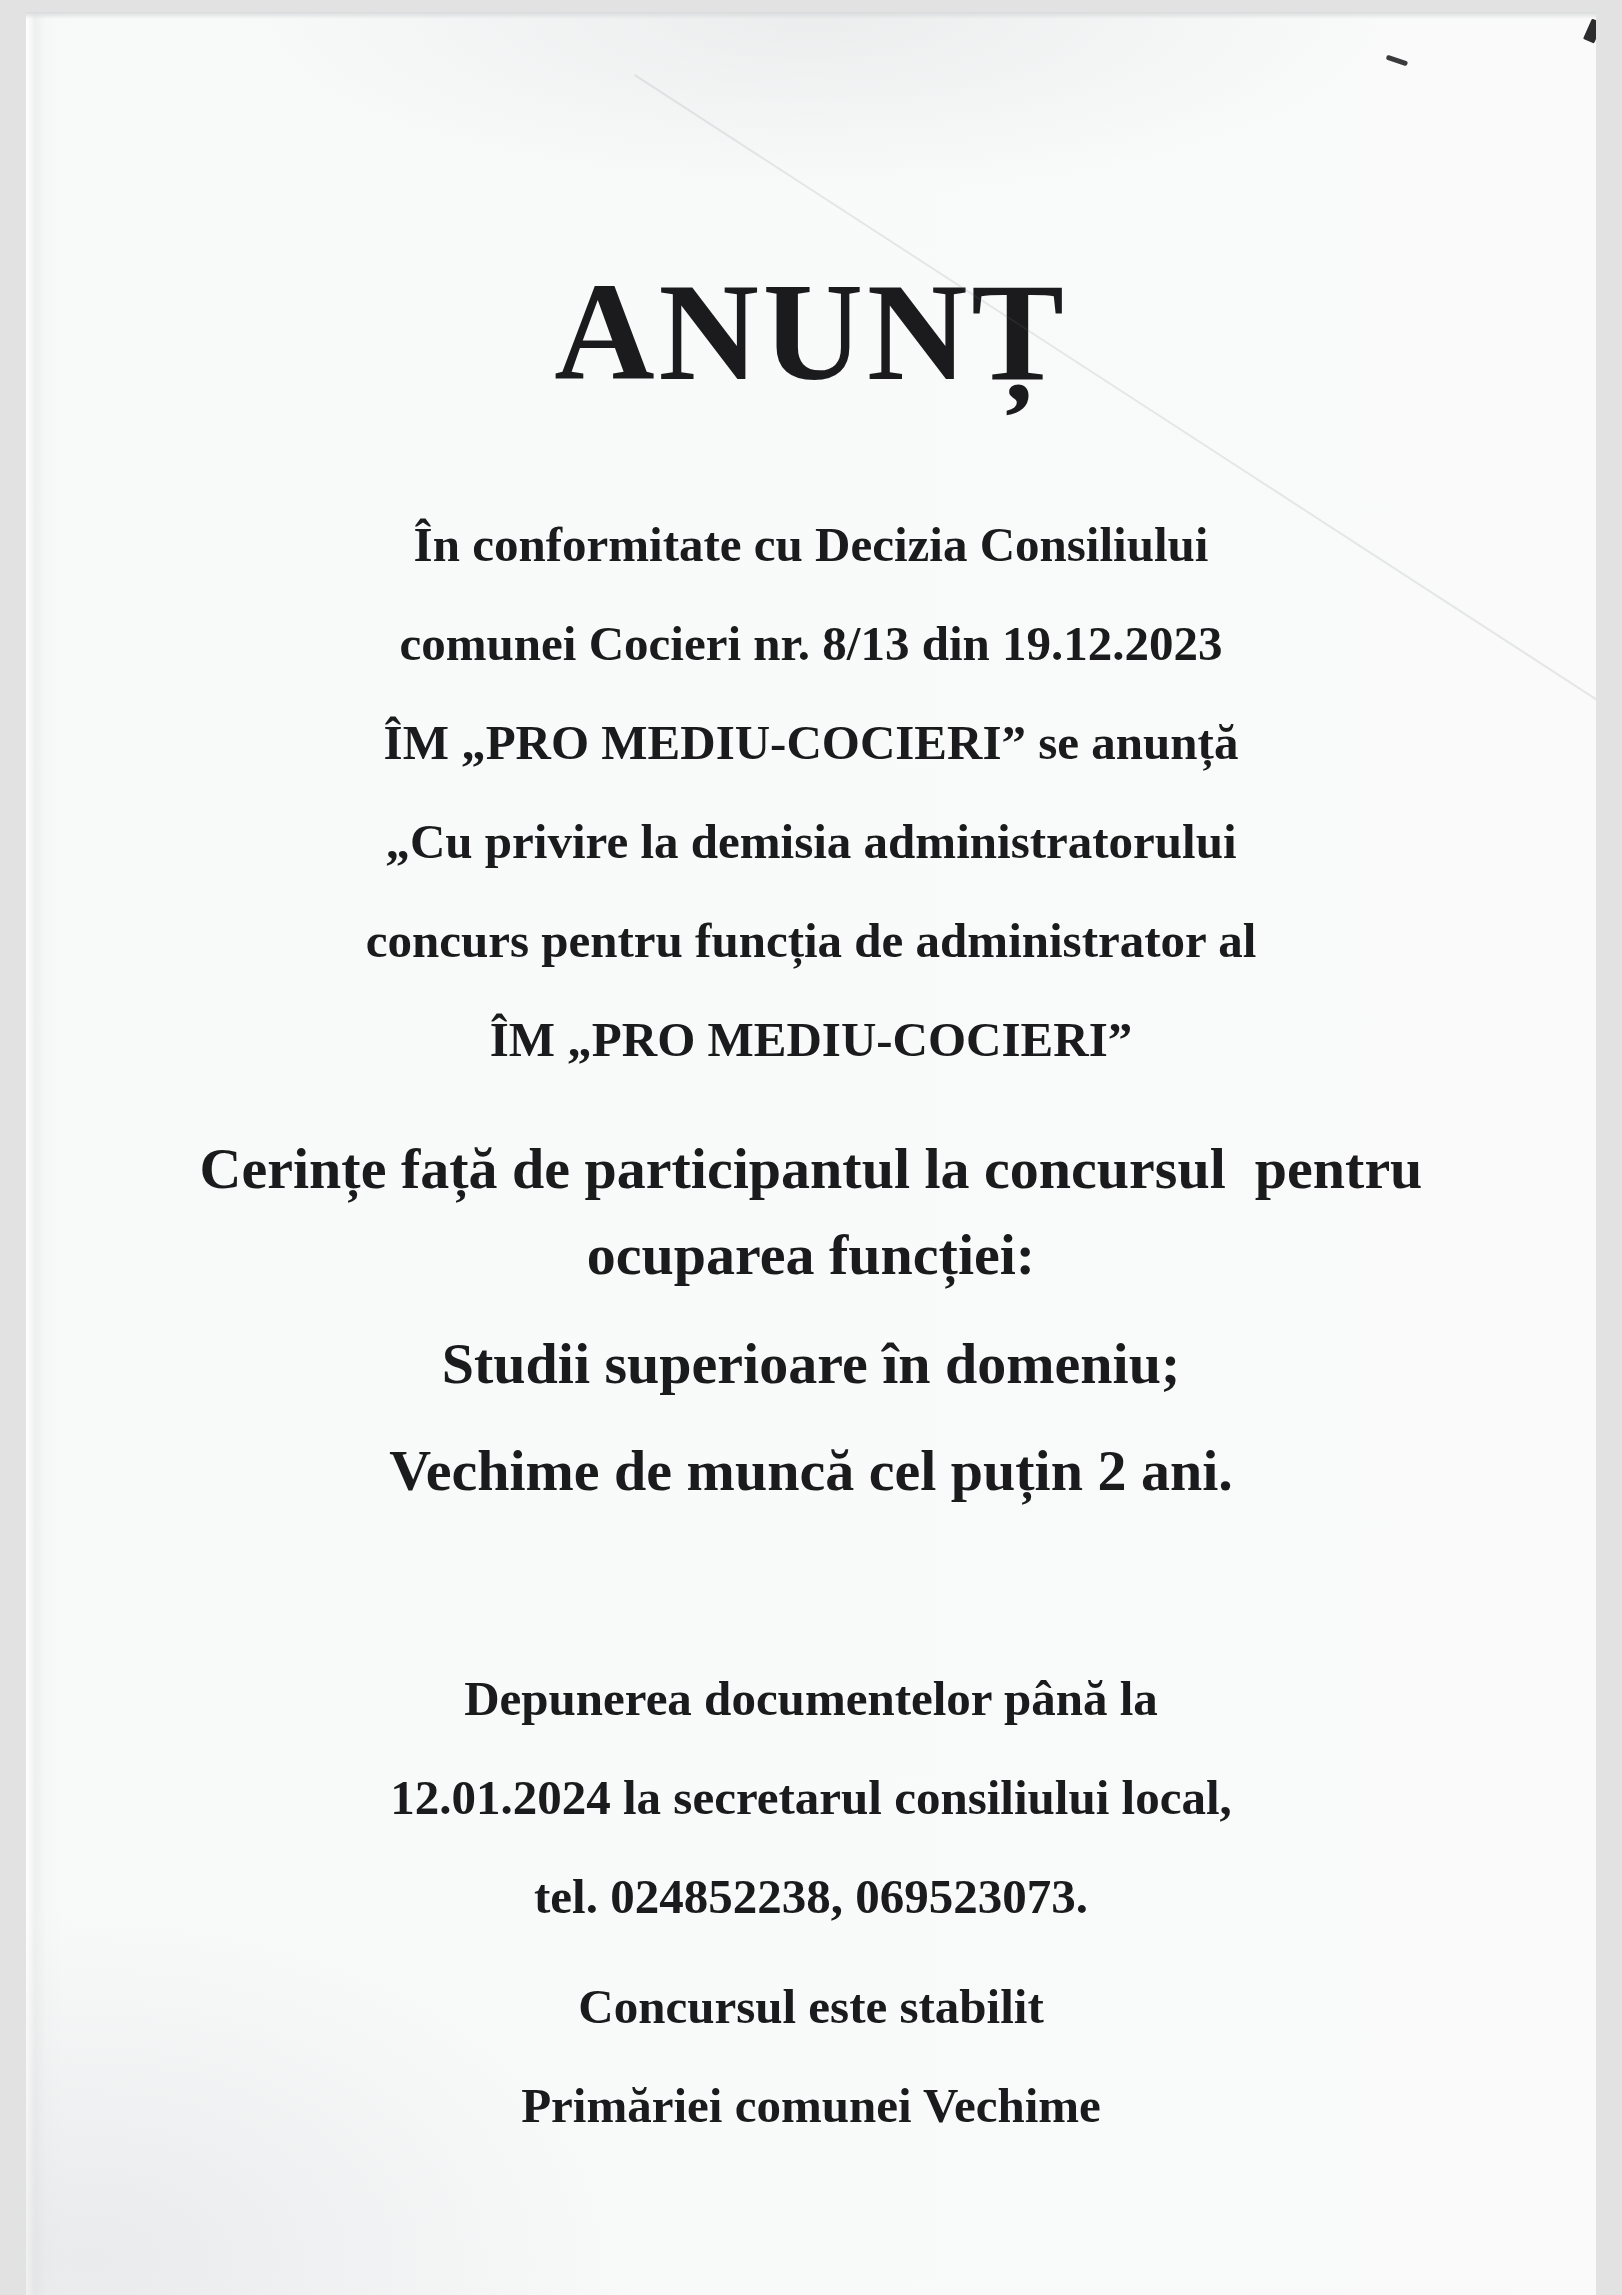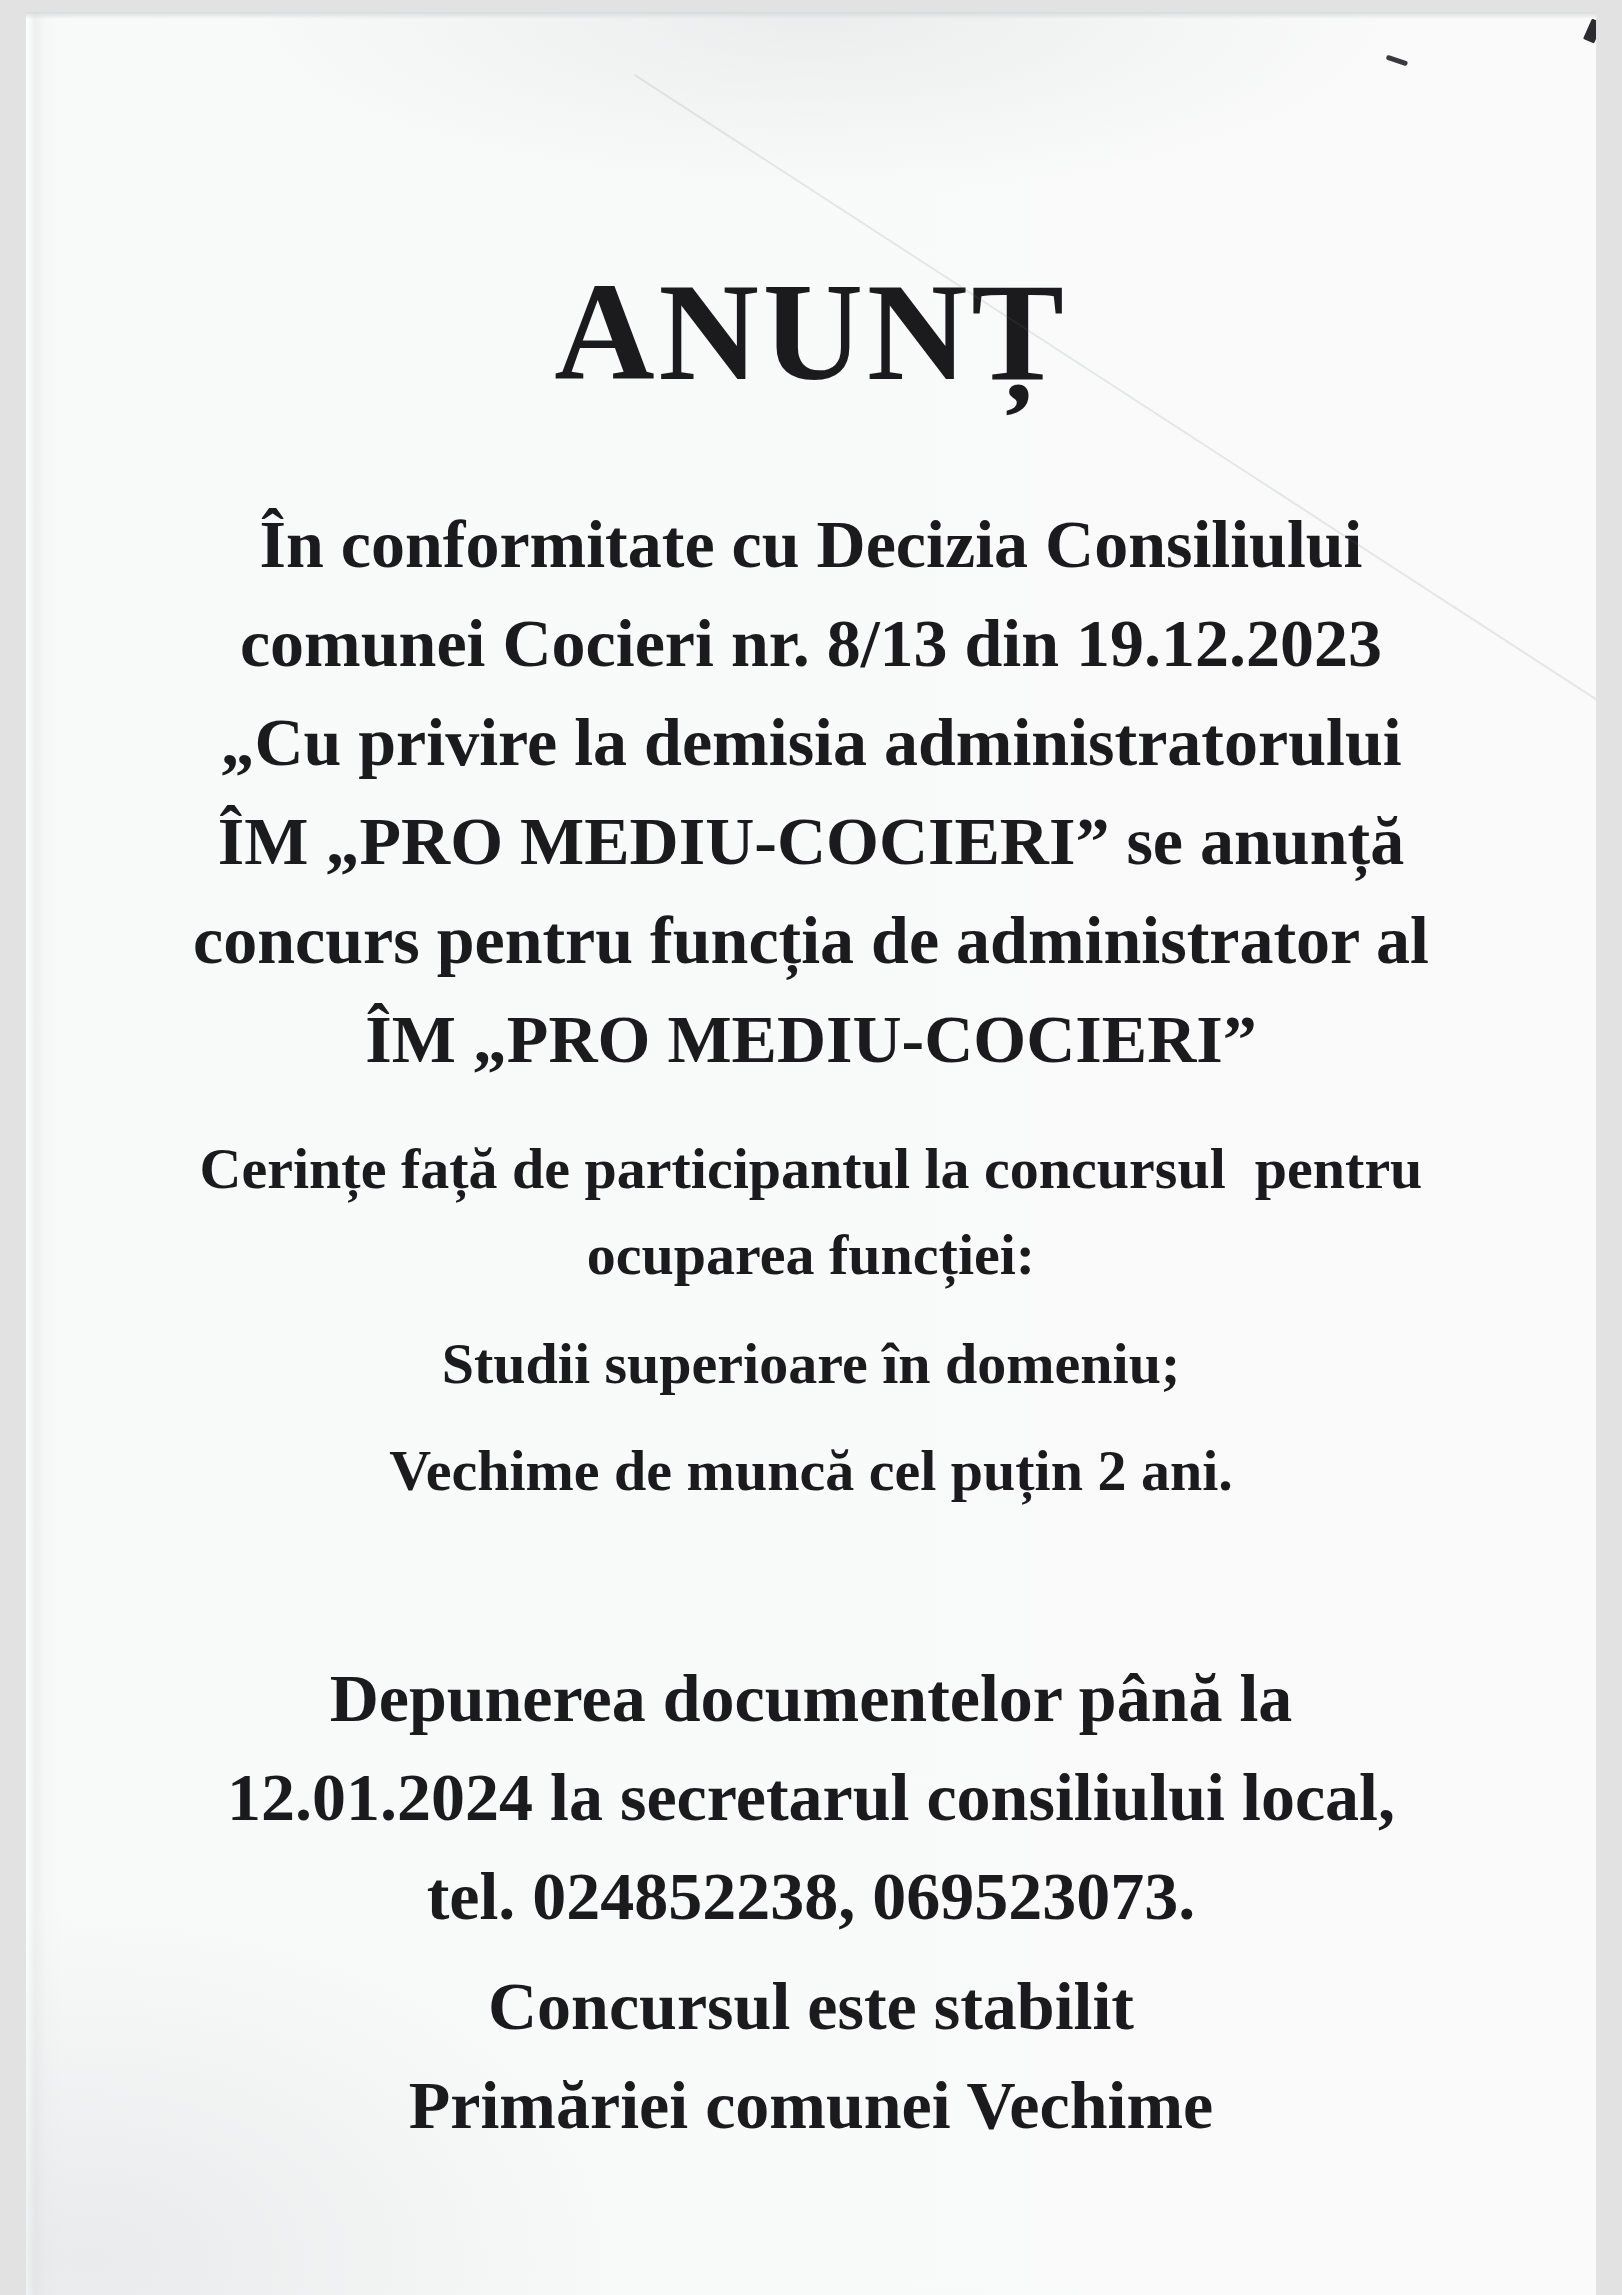--- a/index.html
+++ b/index.html
@@ -43,21 +43,21 @@
     padding-top: 158px;
     font-size: 139px;
     line-height: 1.0;
     letter-spacing: 3.9px;
   }
 
   .line {
     white-space: pre-wrap;
   }
   .lg {
-    font-size: 68px;
+    font-size: 49px;
     line-height: 99px;
   }
   .md {
     font-size: 58px;
     line-height: 86px;
   }
 
   .intro        { margin-top: 60px; }
   .req-heading  { margin-top: 37px; }
   .req-items .line { margin-top: 23.6px; line-height: 84px; }
@@ -98,22 +98,22 @@
 
   <div class="crease"></div>
   <div class="speck-1"></div>
   <div class="speck-2"></div>
 
   <h1 class="title">ANUNȚ</h1>
 
   <div class="intro">
     <div class="line lg">În conformitate cu Decizia Consiliului</div>
     <div class="line lg">comunei Cocieri nr. 8/13 din 19.12.2023</div>
+    <div class="line lg">ÎM „PRO MEDIU-COCIERI” se anunță</div>
     <div class="line lg">„Cu privire la demisia administratorului</div>
-    <div class="line lg">ÎM „PRO MEDIU-COCIERI” se anunță</div>
     <div class="line lg">concurs pentru funcția de administrator al</div>
     <div class="line lg">ÎM „PRO MEDIU-COCIERI”</div>
   </div>
 
   <div class="req-heading">
     <div class="line md">Cerințe față de participantul la concursul  pentru</div>
     <div class="line md">ocuparea funcției:</div>
   </div>
 
   <div class="req-items">

